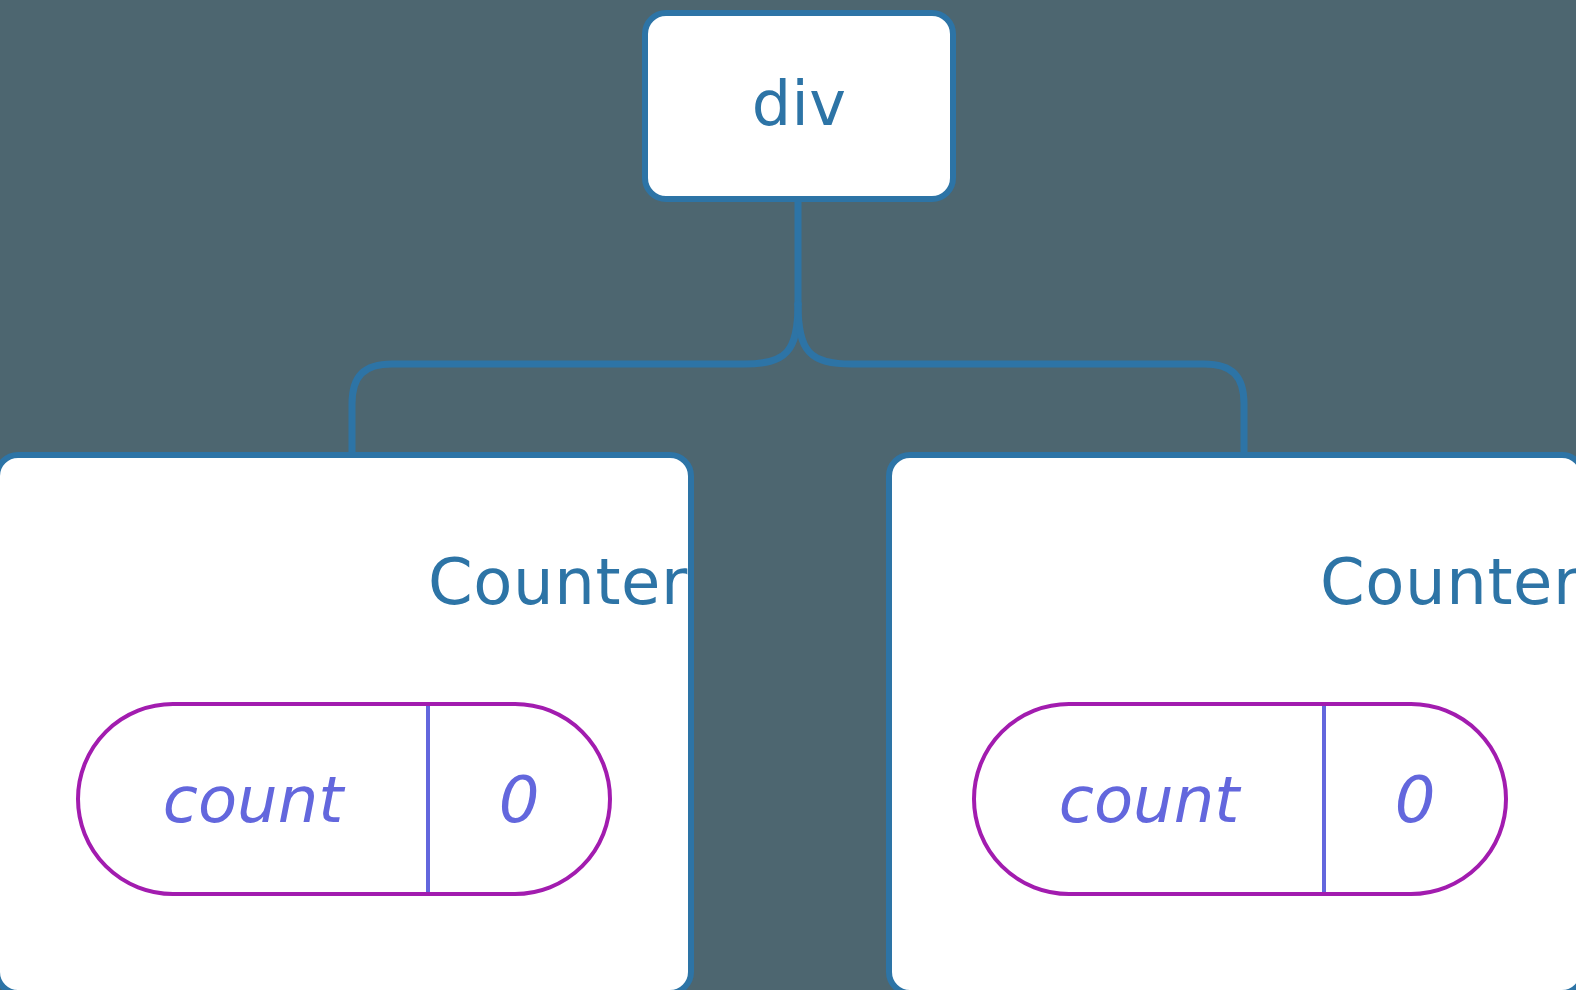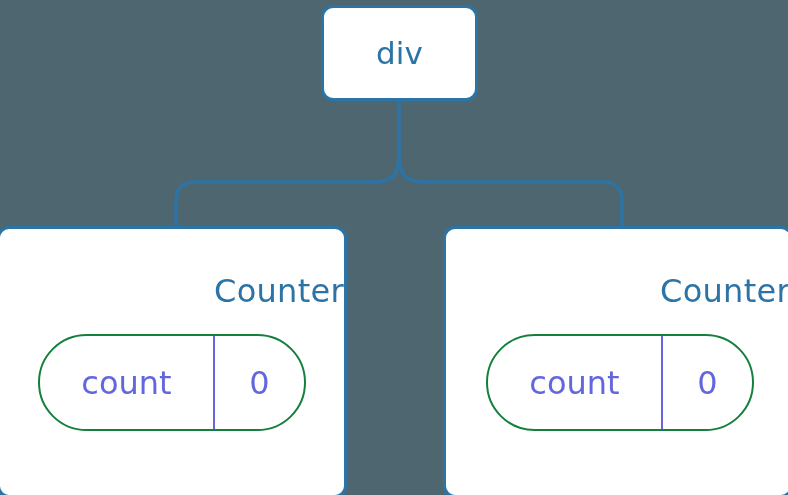--- a/index.html
+++ b/index.html
@@ -83,30 +83,31 @@
     color: #2d74a6;
     font-size: 32px;
     line-height: 1;
     letter-spacing: 0.3px;
   }
 
   
   .state-pill {
     position: absolute;
     box-sizing: border-box;
-    top: 105px;
+    top: 122px;
     left: 50%;
     transform: translateX(-50%);
     width: 268px;
     height: 97px;
-    border: 2px solid #15803d;
+    border: 2px solid #a21caf;
     border-radius: 49px;
     display: flex;
     align-items: stretch;
     background: transparent;
+    font-style: italic;
   }
   .pill-key {
     flex: 0 0 175px;
     display: flex;
     align-items: center;
     justify-content: center;
     color: #6367dd;
     font-size: 32px;
     line-height: 1;
     border-right: 2px solid #6367dd;

